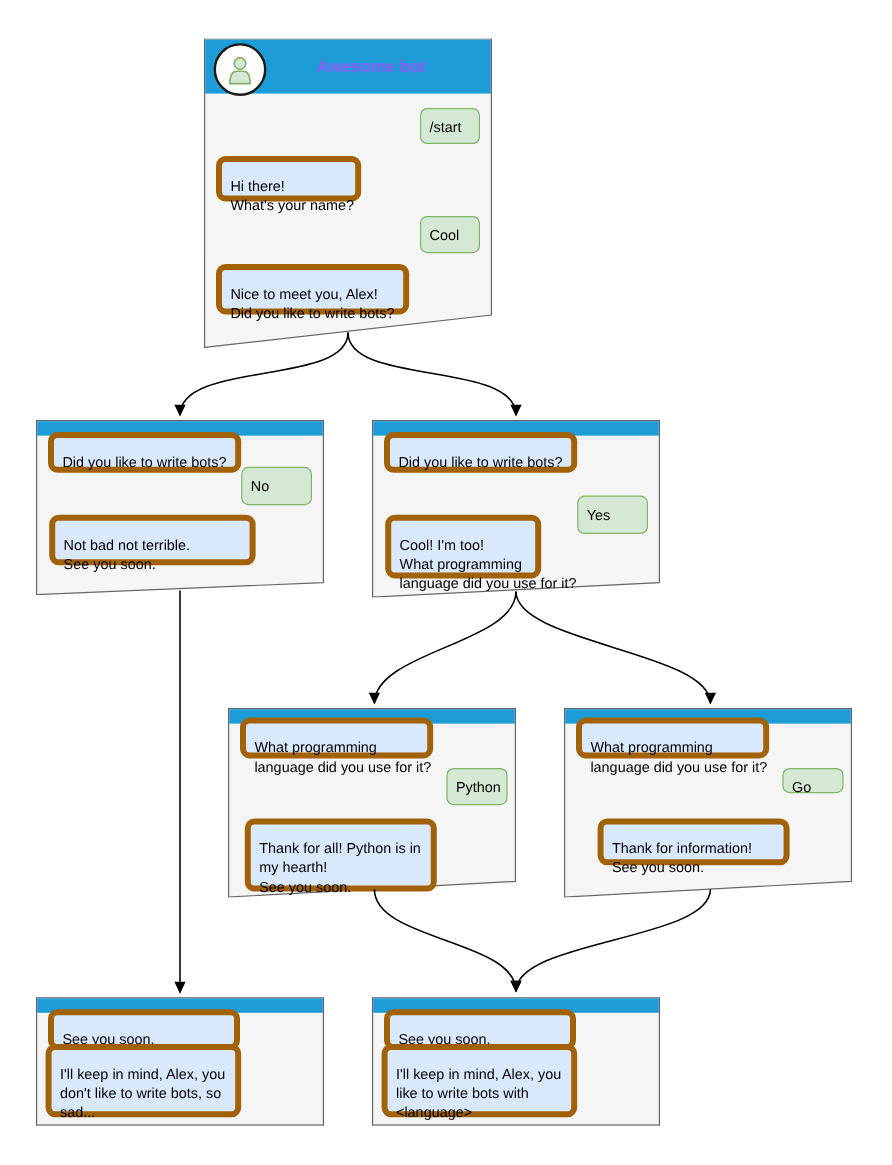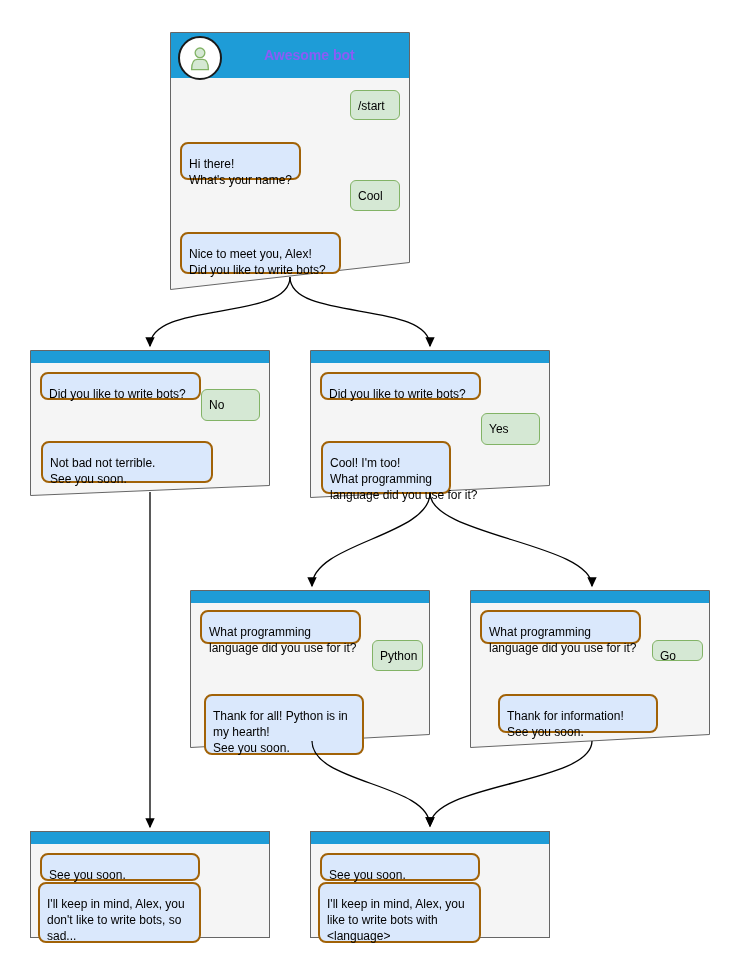--- a/index.html
+++ b/index.html
@@ -24,21 +24,21 @@
   .avatar {
     position:absolute; left:8px; top:4px; width:40px; height:40px;
     background:#ffffff; border:2px solid #1a1a1a; border-radius:50%;
     display:flex; align-items:center; justify-content:center;
   }
   .bubble {
     position:absolute; box-sizing:border-box;
     font-size:12px; line-height:16px; white-space:pre;
     border-radius:8px; padding:12px 7px;
   }
-  .bot-bubble { background:#dae8fc; border:2px solid #a16207;margin-top:12px; }
+  .bot-bubble { background:#dae8fc; border:5px solid #a16207; }
   .user-bubble { background:#d5e8d4; border:1px solid #82b366; padding-top:7px; border-radius:6px; }
   .rectwin {
     position:absolute; box-sizing:border-box;
     background:#f5f5f5; border:1px solid #666666;
   }
   #connectors { position:absolute; left:0; top:0; pointer-events:none; z-index:10; }
 </style>
 </head>
 <body>
 

